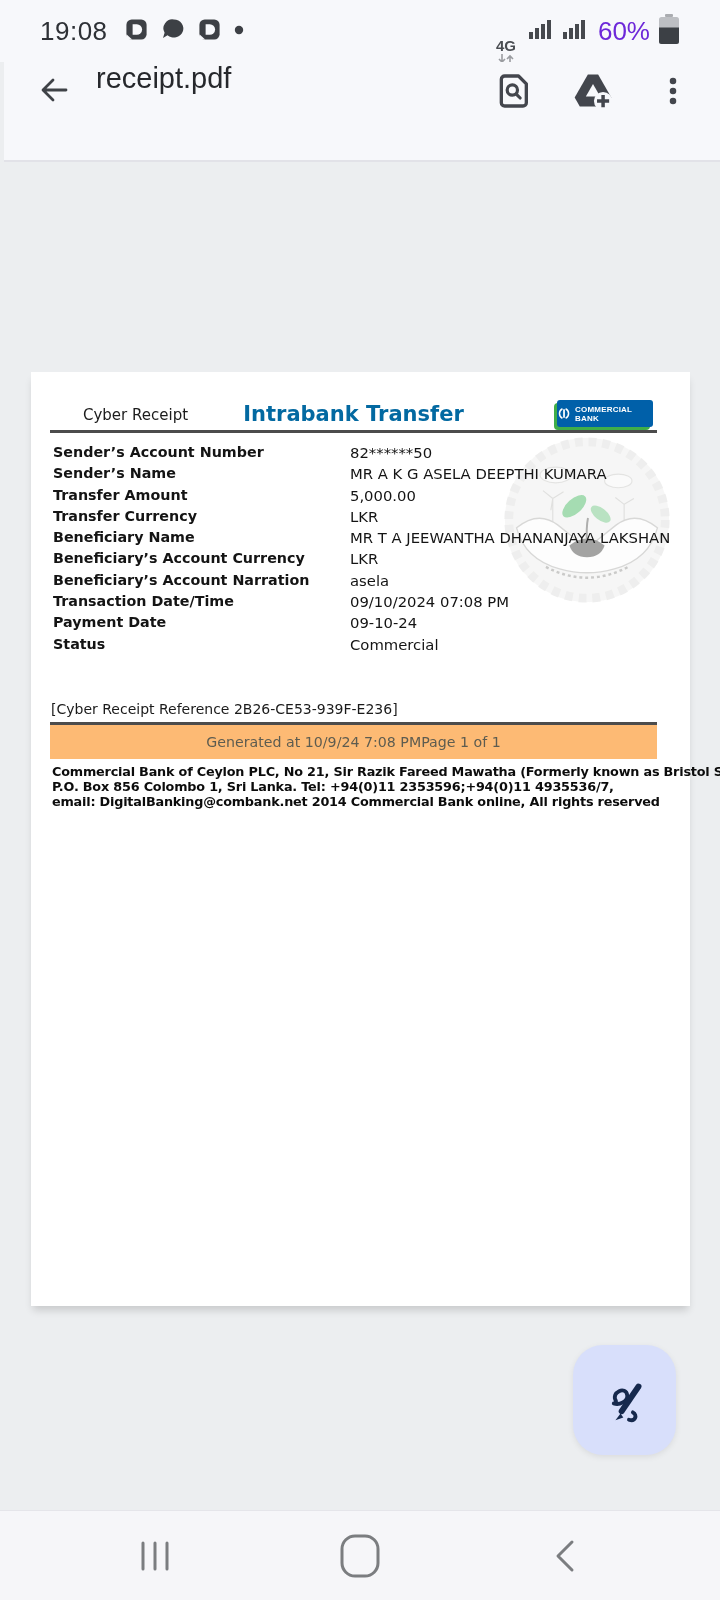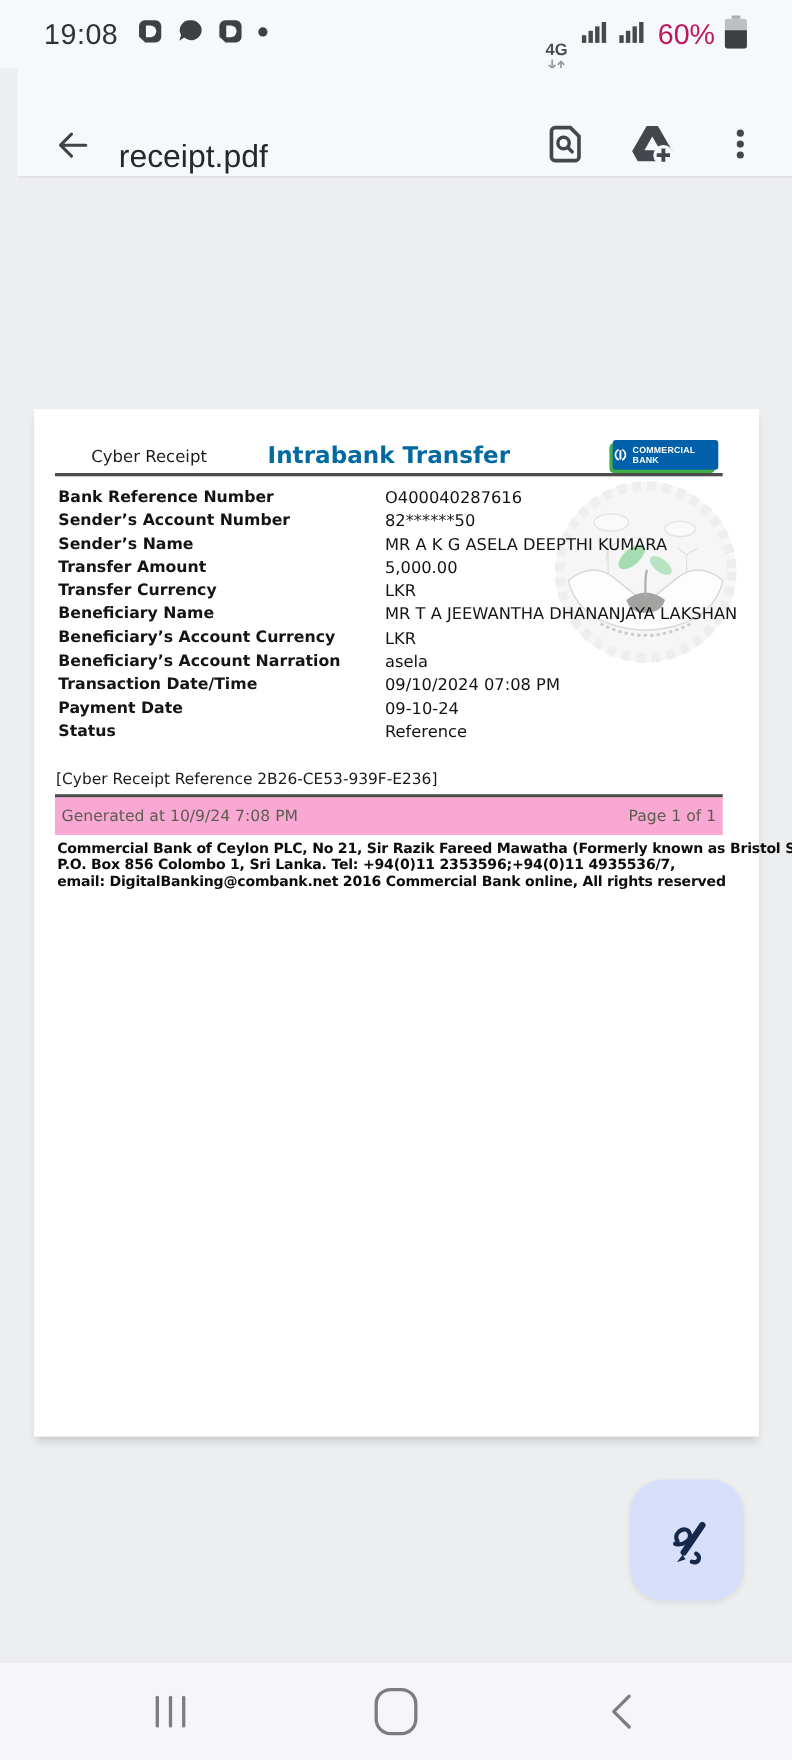--- a/index.html
+++ b/index.html
@@ -7,25 +7,25 @@
     overflow:hidden;font-family:"Liberation Sans",sans-serif;}
 
   
   .status-bar{position:absolute;top:0;left:0;right:0;height:62px;background:#f7f8fb;
     display:flex;align-items:center;padding:0 40px;box-sizing:border-box;}
   .sb-time{font-size:26px;color:#2e3136;font-weight:500;letter-spacing:.5px;margin-right:16px;}
   .sb-notifs{display:flex;align-items:center;gap:11px;}
   .sb-right{margin-left:auto;display:flex;align-items:center;gap:8px;}
   .net-ind{display:flex;flex-direction:column;align-items:center;line-height:1;margin-right:2px;}
   .net-type{font-size:15px;font-weight:bold;color:#4a4d52;margin-top:41px;}
-  .sb-batt-text{font-size:26px;color:#be185d;margin-left:4px;}
-
-  
-  .app-bar{position:absolute;top:62px;left:16px;right:0;height:98px;background:#f7f8fb;
-    border-bottom:2px solid #e2e2e8;box-sizing:content-box;display:flex;align-items:flex-end;}
+  .sb-batt-text{font-size:26px;color:#6d28d9;margin-left:4px;}
+
+  
+  .app-bar{position:absolute;top:62px;left:4px;right:0;height:98px;background:#f7f8fb;
+    border-bottom:2px solid #e2e2e8;box-sizing:content-box;display:flex;align-items:flex-start;}
   .ab-back{width:56px;height:56px;margin-left:22px;display:flex;align-items:center;justify-content:center;
     border:none;background:transparent;cursor:pointer;}
   .ab-title{font-size:29px;color:#26282c;margin-left:14px;flex:1;white-space:nowrap;overflow:hidden;}
   .ab-actions{display:flex;align-items:center;gap:22px;margin-right:18px;}
   .ab-btn{width:58px;height:58px;display:flex;align-items:center;justify-content:center;border:none;
     background:transparent;cursor:pointer;}
 
   
   .pdf-viewport{position:absolute;top:162px;left:0;right:0;bottom:90px;background:#eceef0;}
   .page{position:absolute;left:31px;top:210px;width:659px;height:934px;background:#fff;
@@ -42,22 +42,22 @@
     display:flex;align-items:center;justify-content:center;gap:4px;}
   .logo-text{color:#fff;font-size:8px;font-weight:bold;font-family:"Liberation Sans",sans-serif;letter-spacing:.2px;}
 
   .fields{position:absolute;top:71px;left:0;right:0;}
   .field-row{position:relative;height:21.3px;}
   .field-row .lbl{position:absolute;left:22px;top:1px;font-size:14.3px;font-weight:bold;white-space:nowrap;}
   .field-row .val{position:absolute;left:319px;top:1px;font-size:14.8px;white-space:nowrap;}
 
   .ref-line{position:absolute;top:329px;left:20px;font-size:14px;color:#1a1a1a;}
   .divider2{position:absolute;top:350px;left:19px;width:607px;height:3px;background:#4c4c4c;}
-  .gen-strip{position:absolute;top:353px;left:19px;width:607px;height:34px;background:#f9a8d4;
-    display:flex;align-items:center;justify-content:space-between;padding:0 6px;box-sizing:border-box;}
+  .gen-strip{position:absolute;top:353px;left:19px;width:607px;height:34px;background:#fdba74;
+    display:flex;align-items:center;justify-content:center;padding:0 6px;box-sizing:border-box;}
   .gen-strip span{font-size:14.2px;color:#5d5c50;}
   .doc-footer{position:absolute;top:393px;left:21px;width:610px;font-size:12.8px;font-weight:bold;
     line-height:14.8px;color:#0c0c0c;letter-spacing:-.2px;}
   .doc-footer div{white-space:nowrap;}
 
   
   .fab{position:absolute;left:573px;top:1345px;width:103px;height:110px;border-radius:30px;
     background:#d8dffb;border:none;cursor:pointer;display:flex;align-items:center;justify-content:center;
     box-shadow:0 2px 6px rgba(0,0,0,.08);}
 
@@ -204,24 +204,20 @@
                   <path d="M9.8 2.6a6 6 0 0 1 0 10.8" stroke="#fff" stroke-width="1.7" fill="none"></path>
                   <rect x="7" y="3.2" width="2" height="9.6" fill="#fff"></rect>
                 </svg>
               <span class="logo-text">COMMERCIAL BANK</span>
             </span>
           </span>
         </div>
 
         <div class="fields">
           <div class="field-row">
-            <span class="lbl">Bank Reference Number</span>
-            <span class="val">O400040287616</span>
-          </div>
-          <div class="field-row">
             <span class="lbl">Sender’s Account Number</span>
             <span class="val">82******50</span>
           </div>
           <div class="field-row">
             <span class="lbl">Sender’s Name</span>
             <span class="val">MR A K G ASELA DEEPTHI KUMARA</span>
           </div>
           <div class="field-row">
             <span class="lbl">Transfer Amount</span>
             <span class="val">5,000.00</span>
@@ -245,36 +241,36 @@
           <div class="field-row">
             <span class="lbl">Transaction Date/Time</span>
             <span class="val">09/10/2024 07:08 PM</span>
           </div>
           <div class="field-row">
             <span class="lbl">Payment Date</span>
             <span class="val">09-10-24</span>
           </div>
           <div class="field-row">
             <span class="lbl">Status</span>
-            <span class="val">Reference</span>
+            <span class="val">Commercial</span>
           </div>
         </div>
 
         <div class="ref-line">[Cyber Receipt Reference 2B26-CE53-939F-E236]</div>
         <div class="divider2"></div>
 
         <div class="gen-strip">
           <span>Generated at 10/9/24 7:08 PM</span>
           <span>Page 1 of 1</span>
         </div>
 
         <div class="doc-footer">
           <div>Commercial Bank of Ceylon PLC, No 21, Sir Razik Fareed Mawatha (Formerly known as Bristol Street),</div>
           <div>P.O. Box 856 Colombo 1, Sri Lanka. Tel: +94(0)11 2353596;+94(0)11 4935536/7,</div>
-          <div>email: DigitalBanking@combank.net 2016 Commercial Bank online, All rights reserved</div>
+          <div>email: DigitalBanking@combank.net 2014 Commercial Bank online, All rights reserved</div>
         </div>
 
       </div>
     </div>
   </div>
 
   <button class="fab">
     <svg width="54" height="54" viewBox="0 0 48 48">
       <path d="M16 25c-5-8 9-14 10-5 .5 5-7 9-12 7" fill="none" stroke="#16294d" stroke-width="3.4" stroke-linecap="round"></path>
       <path d="M36 12 21 34" stroke="#16294d" stroke-width="5.2" stroke-linecap="round"></path>

